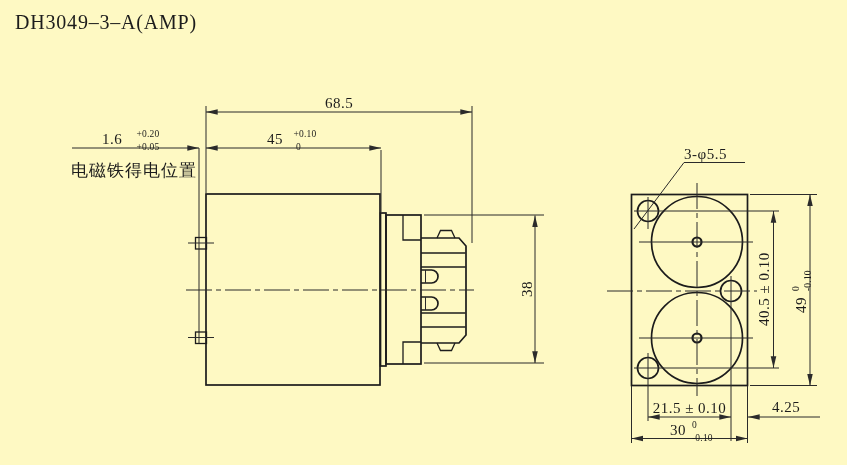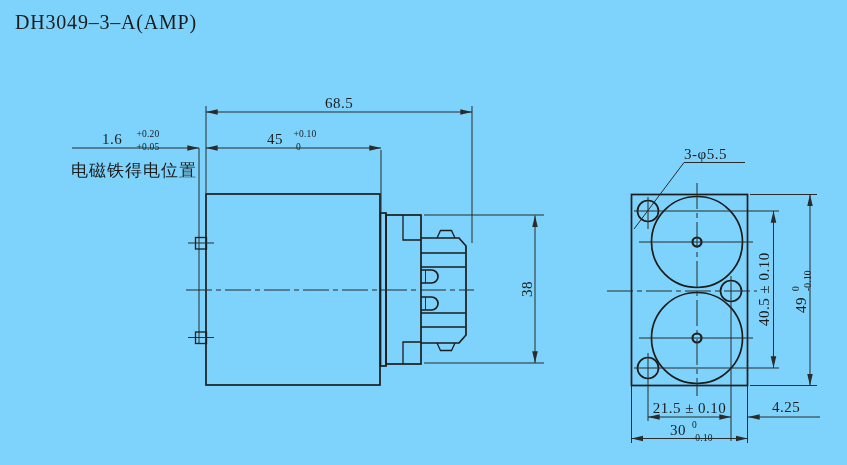--- a/index.html
+++ b/index.html
@@ -1,16 +1,16 @@
 <!DOCTYPE html>
 <html><head>
 <meta charset="utf-8">
 <style>
   html,body{margin:0;padding:0;background:#ffffff;}
-  .stage{position:relative;width:847px;height:465px;background:#7dd3fc;overflow:hidden;
+  .stage{position:relative;width:847px;height:465px;background:#fef9c3;overflow:hidden;
          font-family:"Liberation Serif","DejaVu Serif",serif;}
   svg{display:block;}
   .outline{stroke:#1c1c1c;stroke-width:1.7;fill:none;stroke-linejoin:miter;}
   .medium{stroke:#1c1c1c;stroke-width:1.3;fill:none;}
   .thin{stroke:#2b2b2b;stroke-width:1;fill:none;}
   .dim{stroke:#2b2b2b;stroke-width:1;fill:none;}
   .center{stroke:#2b2b2b;stroke-width:1;fill:none;stroke-dasharray:26 4 5 4;}
   text{fill:#1c1c1c;font-family:"Liberation Serif","DejaVu Serif",serif;}
   .dtxt{font-size:15px;letter-spacing:0.5px;}
   .tol{font-size:9.5px;letter-spacing:0.2px;}

